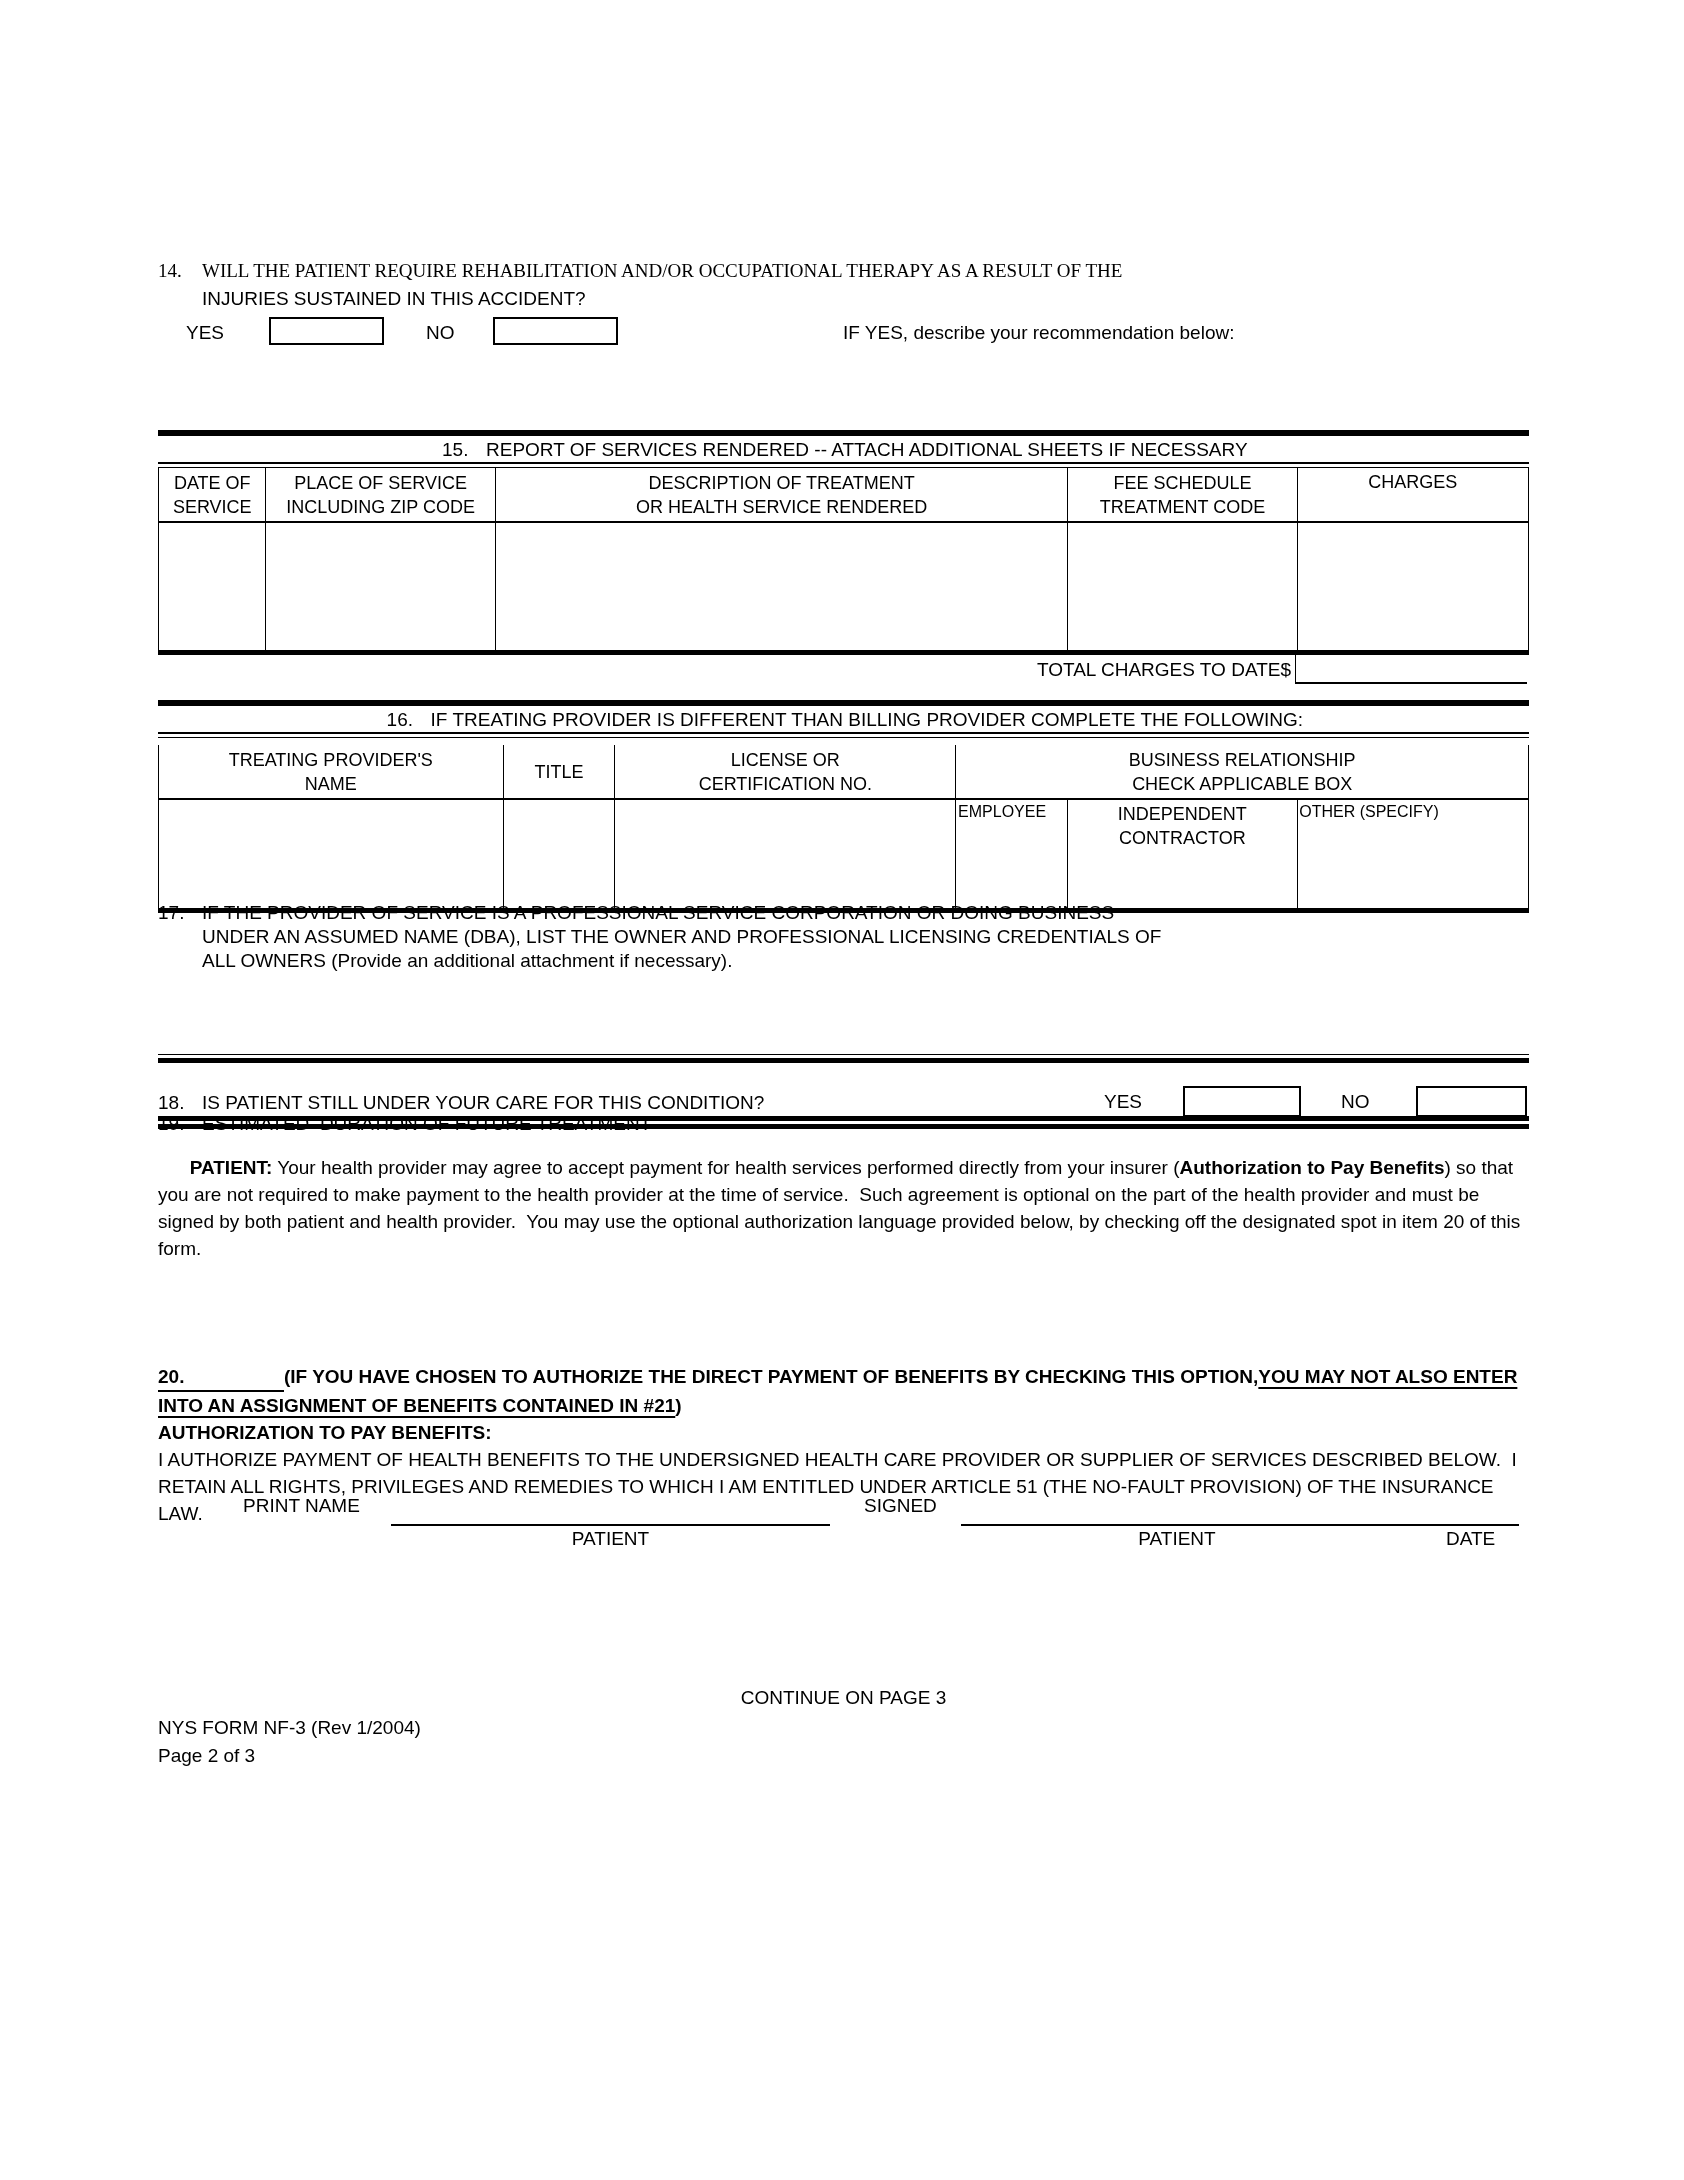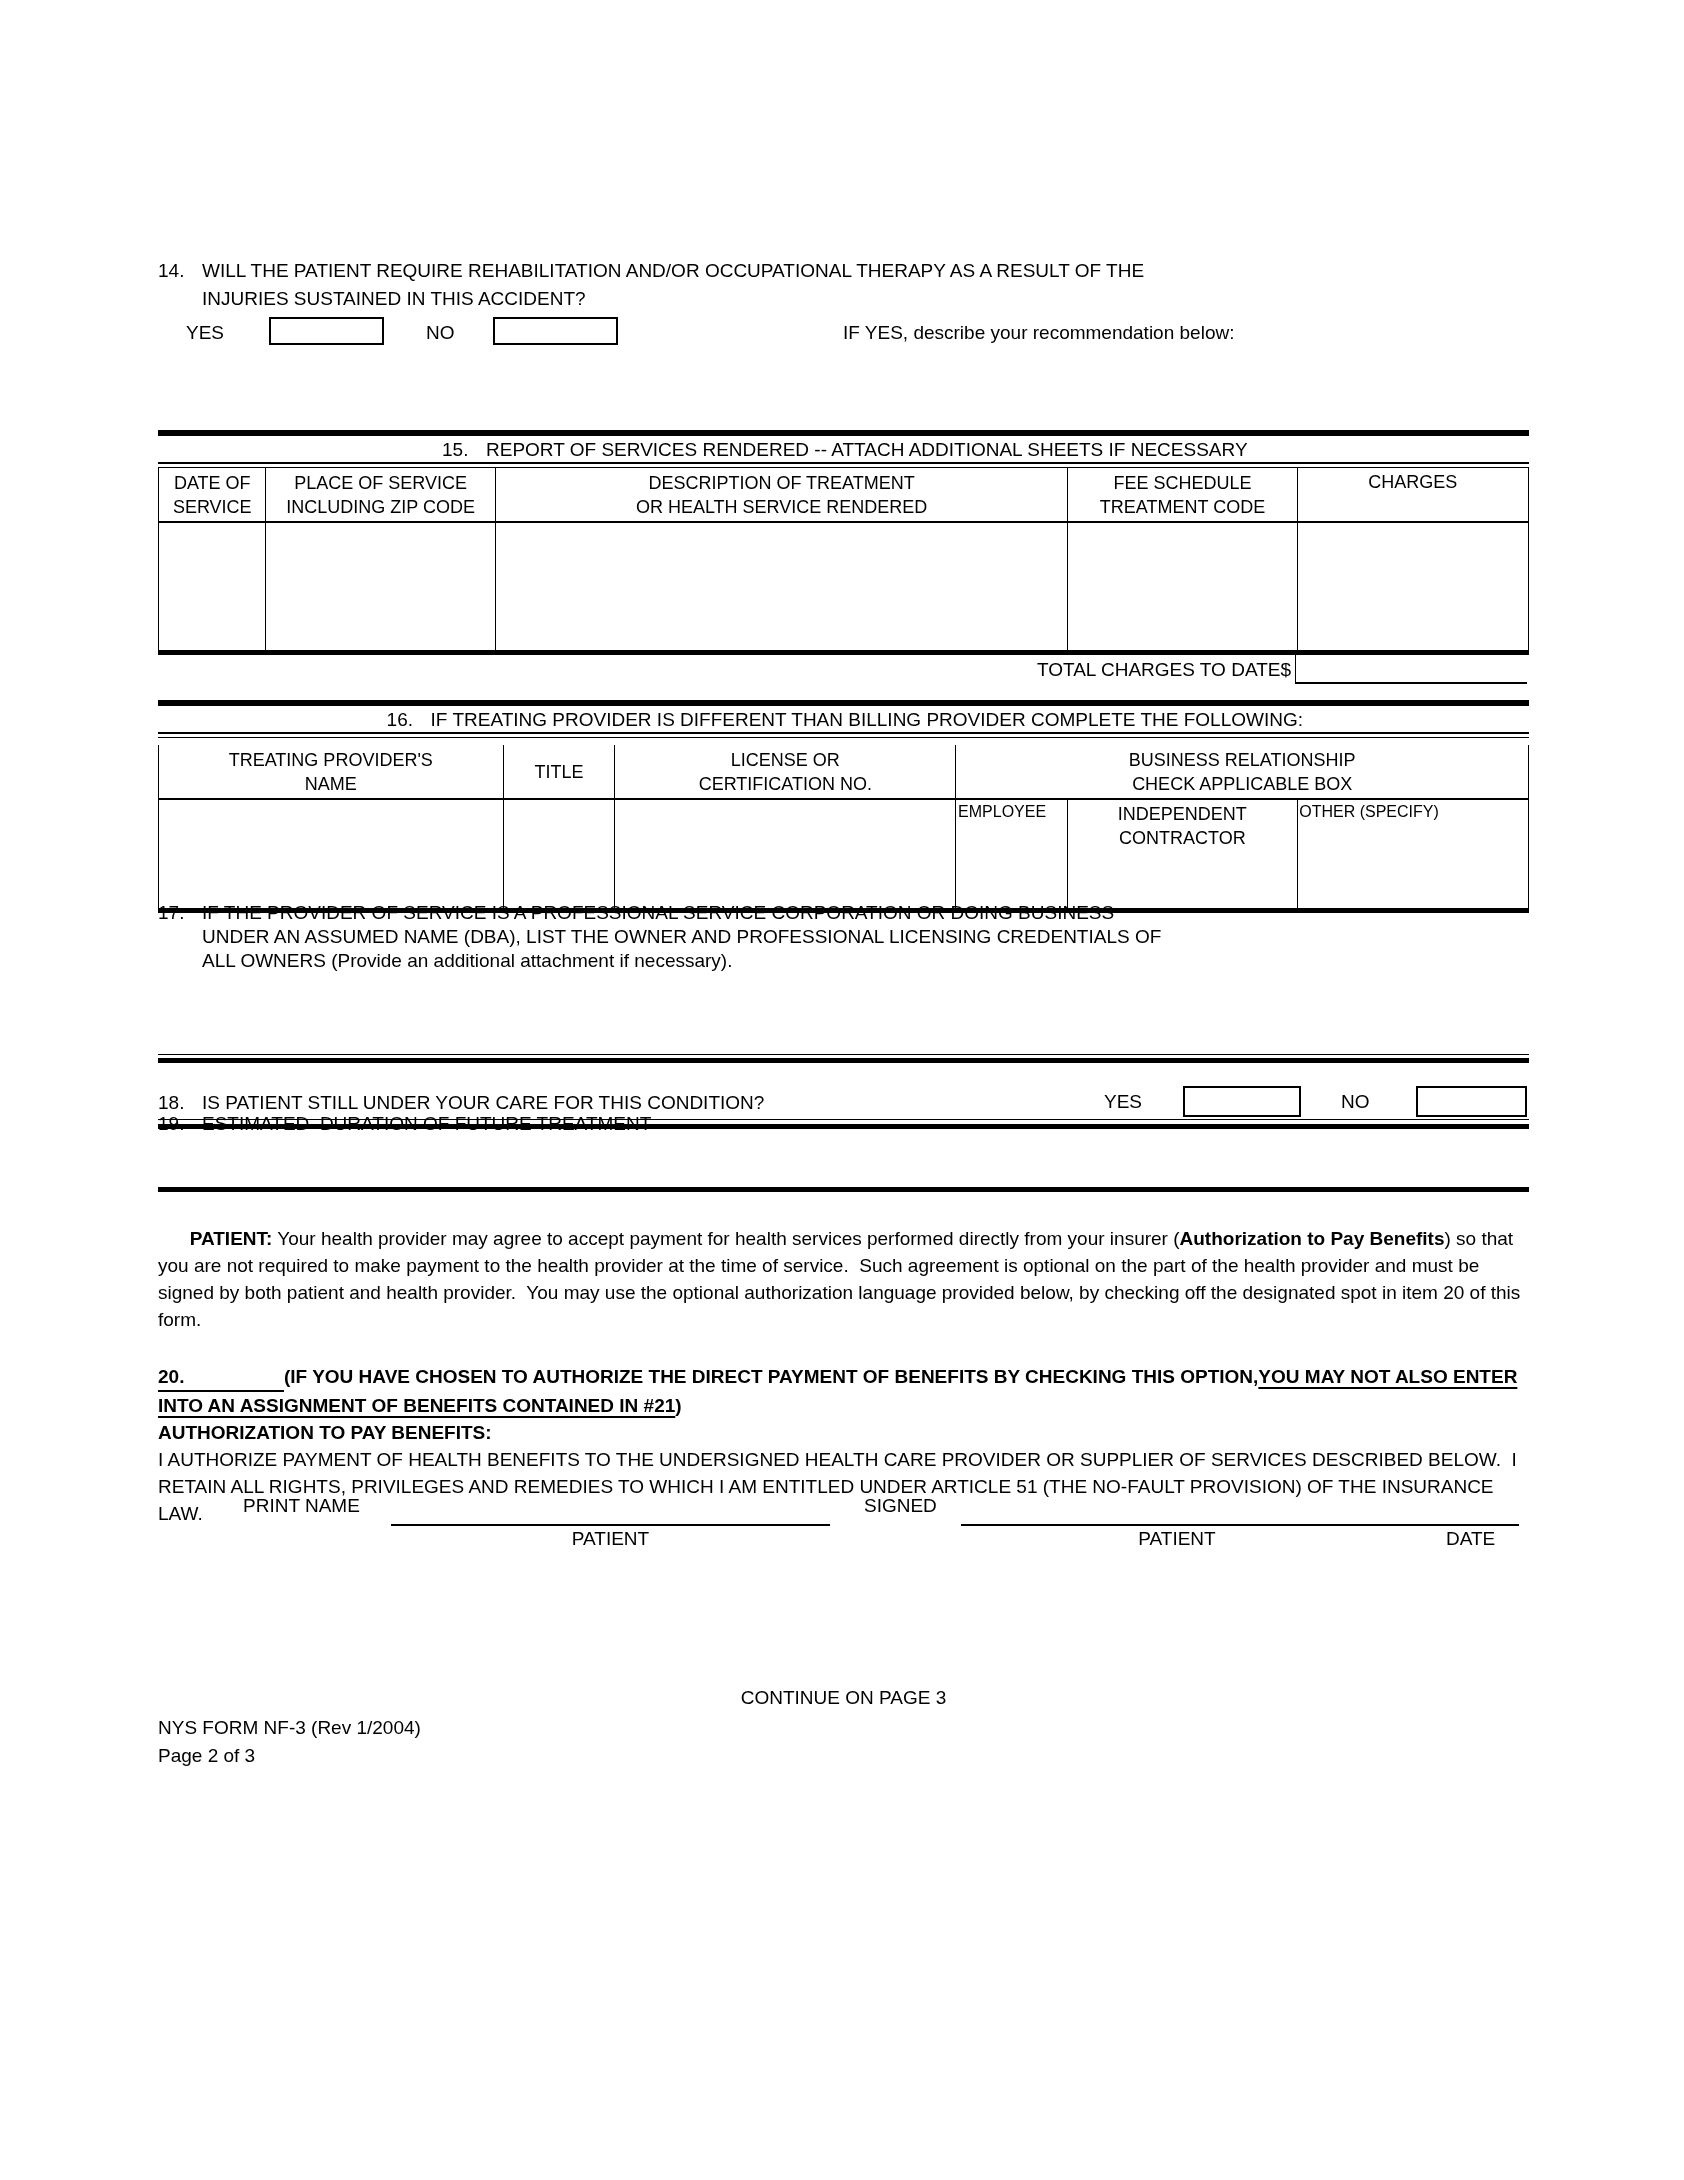--- a/index.html
+++ b/index.html
@@ -57,21 +57,21 @@
   .subcell-ctr{font-size:18px;line-height:24px;text-align:center;padding-top:1.7px;
                justify-content:flex-start;}
 </style>
 </head>
 <body>
 
 <div class="page">
 
 
   <div class="abs content-w" style="top:257px;">
-    <div class="hang" style="line-height:28px;">
+    <div class="hang" style="line-height:28px;font-family:Liberation Serif, serif;">
       <span class="num">14.</span>
       <span class="txt">WILL THE PATIENT REQUIRE REHABILITATION AND/OR OCCUPATIONAL THERAPY AS A RESULT OF THE</span>
     </div>
     <div class="indent" style="line-height:28px;">INJURIES SUSTAINED IN THIS ACCIDENT?</div>
     <div style="position:relative;height:39px;margin-top:4.3px;">
       <span class="abs" style="left:28px;top:4.3px;">YES</span>
       <span class="cbx" style="left:111px;top:0;width:115px;height:28px;"></span>
       <span class="abs" style="left:268px;top:4.3px;">NO</span>
       <span class="cbx" style="left:335px;top:0;width:125px;height:28px;"></span>
       <span class="abs" style="left:685px;top:4.3px;">IF YES, describe your recommendation below:</span>
@@ -196,21 +196,21 @@
 
   <div class="abs content-w" style="top:1112px;">
     <div class="hang" style="line-height:23px;">
       <span class="num">19.</span>
       <span class="pre">ESTIMATED  DURATION OF FUTURE TREATMENT</span>
     </div>
   </div>
 
   <div class="abs content-w" style="top:1140px;height:43px;"></div>
 
-  <div class="abs content-w" style="top:1187px;">
+  <div class="abs content-w" style="top:1116px;">
     <div class="bar6"></div>
     <div class="pre" style="line-height:27px;margin-top:6px;">
       <span class="b">PATIENT:</span><span> Your health provider may agree to accept payment for health services performed directly from your insurer (</span><span class="b">Authorization to Pay Benefits</span><span>) so that you are not required to make payment to the health provider at the time of service.  Such agreement is optional on the part of the health provider and must be signed by both patient and health provider.  You may use the optional authorization language provided below, by checking off the designated spot in item 20 of this form.</span>
     </div>
   </div>
 
   <div class="abs content-w" style="top:1315px;">
     <div style="line-height:27px;">
       <span class="blank20">20.</span><span class="b">(IF YOU HAVE CHOSEN TO AUTHORIZE THE DIRECT PAYMENT OF BENEFITS BY CHECKING THIS OPTION,</span><span class="b udecor">YOU MAY NOT ALSO ENTER INTO AN ASSIGNMENT OF BENEFITS CONTAINED IN #21</span><span class="b">)</span>
     </div>

